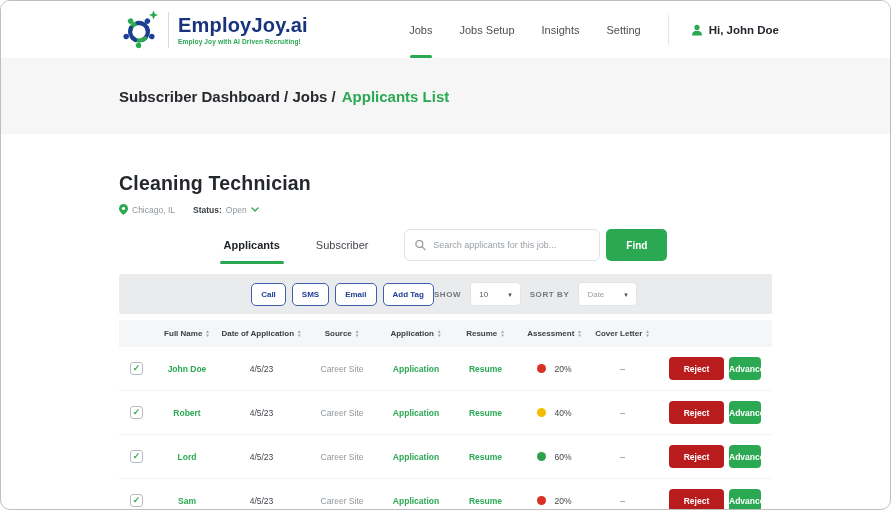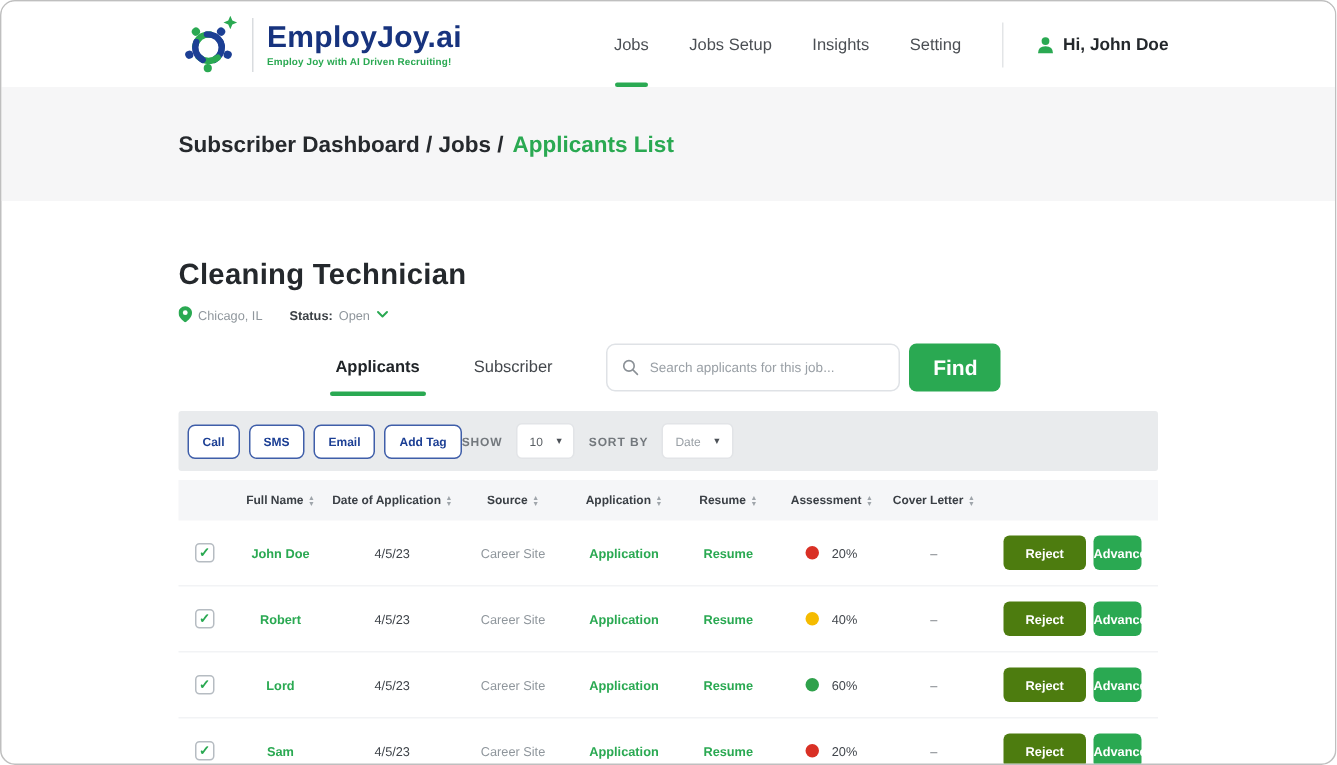--- a/index.html
+++ b/index.html
@@ -39,29 +39,29 @@
 
   .tabs-row { margin-top:14px; display:flex; align-items:center; justify-content:center; height:32px; }
   .tabs { display:flex; height:32px; }
   .tab { position:relative; display:flex; align-items:center; height:32px; font-size:11px; color:#43474c; margin-right:36px; cursor:pointer; }
   .tab.active { font-weight:bold; color:#202428; }
   .tab.active::after { content:""; position:absolute; left:50%; transform:translateX(-50%); bottom:-3px; width:64px; height:3px; background:#2aa952; border-radius:2px; }
   .search-group { display:flex; align-items:center; }
   .searchbox { width:196px; height:32px; background:#fff; border:1px solid #dfe2e6; border-radius:6px; display:flex; align-items:center; padding:0 10px; gap:7px; }
   .searchbox input { border:none; outline:none; width:100%; font-size:9px; color:#3c4146; background:transparent; }
   .searchbox input::placeholder { color:#9aa0a6; }
-  .find-btn { width:61px; height:32px; margin-left:6px; background:#2aa952; border:none; border-radius:5px; color:#fff; font-size:14px; font-weight:bold; cursor:pointer; }
-
-  
-  .toolbar { margin-top:13px; height:40px; background:#e9ebed; border-radius:2px; display:flex; align-items:center; justify-content:flex-start; padding:0 9px 0 6px; }
+  .find-btn { width:61px; height:32px; margin-left:6px; background:#2aa952; border:none; border-radius:5px; color:#fff; font-size:10px; font-weight:bold; cursor:pointer; }
+
+  
+  .toolbar { margin-top:13px; height:40px; background:#e9ebed; border-radius:2px; display:flex; align-items:center; justify-content:center; padding:0 9px 0 6px; }
   .bulk-actions { display:flex; gap:6px; }
   .bulk-btn { background:#fff; border:1.4px solid #3f5ea9; border-radius:5px; color:#1c3f94; font-size:8px; font-weight:bold; height:23px; padding:0 9px; cursor:pointer; }
   .list-controls { display:flex; align-items:center; gap:9px; }
   .ctl-label { font-size:8px; font-weight:bold; color:#73787d; letter-spacing:0.6px; }
-  .ctl-select { background:#fff; border:1px solid #e2e4e7; border-radius:4px; height:24px; display:flex; align-items:center; gap:9px; padding:0 8px; cursor:pointer; }
+  .ctl-select { background:#fff; border:1px solid #e2e4e7; border-radius:4px; height:24px; display:flex; align-items:center; gap:20px; padding:0 8px; cursor:pointer; }
   .ctl-select .val { font-size:8px; color:#595e63; }
   .ctl-select .val.muted { color:#9aa0a6; }
   .ctl-select .caret { font-size:7px; color:#4c5157; line-height:1; }
 
   
   .grid { display:grid; grid-template-columns:35px 66px 83px 78px 70px 69px 69px 67px 118px; align-items:center; }
   .thead { margin-top:6px; height:27px; background:#f5f6f8; }
   .th { display:flex; align-items:center; justify-content:center; gap:3px; font-size:8px; font-weight:bold; color:#3a3f45; cursor:pointer;text-align:center; }
   .sort-icon { display:flex; flex-direction:column; line-height:4px; }
   .sort-icon span { font-size:4.6px; color:#9fa5ab; }
@@ -71,21 +71,21 @@
   .checkbox { width:13px; height:13px; background:#fff; border:1px solid #b6bcc2; border-radius:3px; display:inline-flex; align-items:center; justify-content:center; cursor:pointer; }
   .checkbox .check { color:#2aa952; font-size:9px; line-height:1; font-weight:bold; }
   .green-link { color:#2aa952; font-weight:bold; text-decoration:none; cursor:pointer; }
   .c-date { color:#3f444a; }
   .c-source { color:#8f969c; }
   .c-assess { display:flex; align-items:center; justify-content:center; gap:8px; }
   .dot { width:9px; height:9px; border-radius:50%; display:inline-block; }
   .pct { color:#42474d; }
   .c-cover { color:#6f757b; }
   .c-actions { display:flex; justify-content:center; gap:5px; }
-  .btn-reject { width:55px; height:23px; background:#4d7c0f; border:none; border-radius:4px; color:#fff; font-size:8.5px; font-weight:bold; cursor:pointer; }
+  .btn-reject { width:55px; height:23px; background:#b91c1c; border:none; border-radius:4px; color:#fff; font-size:8.5px; font-weight:bold; cursor:pointer; }
   .btn-advance { width:32px; height:23px; background:#2aa952; border:none; border-radius:4px; color:#fff; font-size:8.5px; font-weight:bold; cursor:pointer; }
 </style>
 </head>
 <body>
 
 <div class="window">
 
   <div class="topnav">
     <div class="brand">
       <svg width="40" height="40" viewBox="0 0 44 44">

